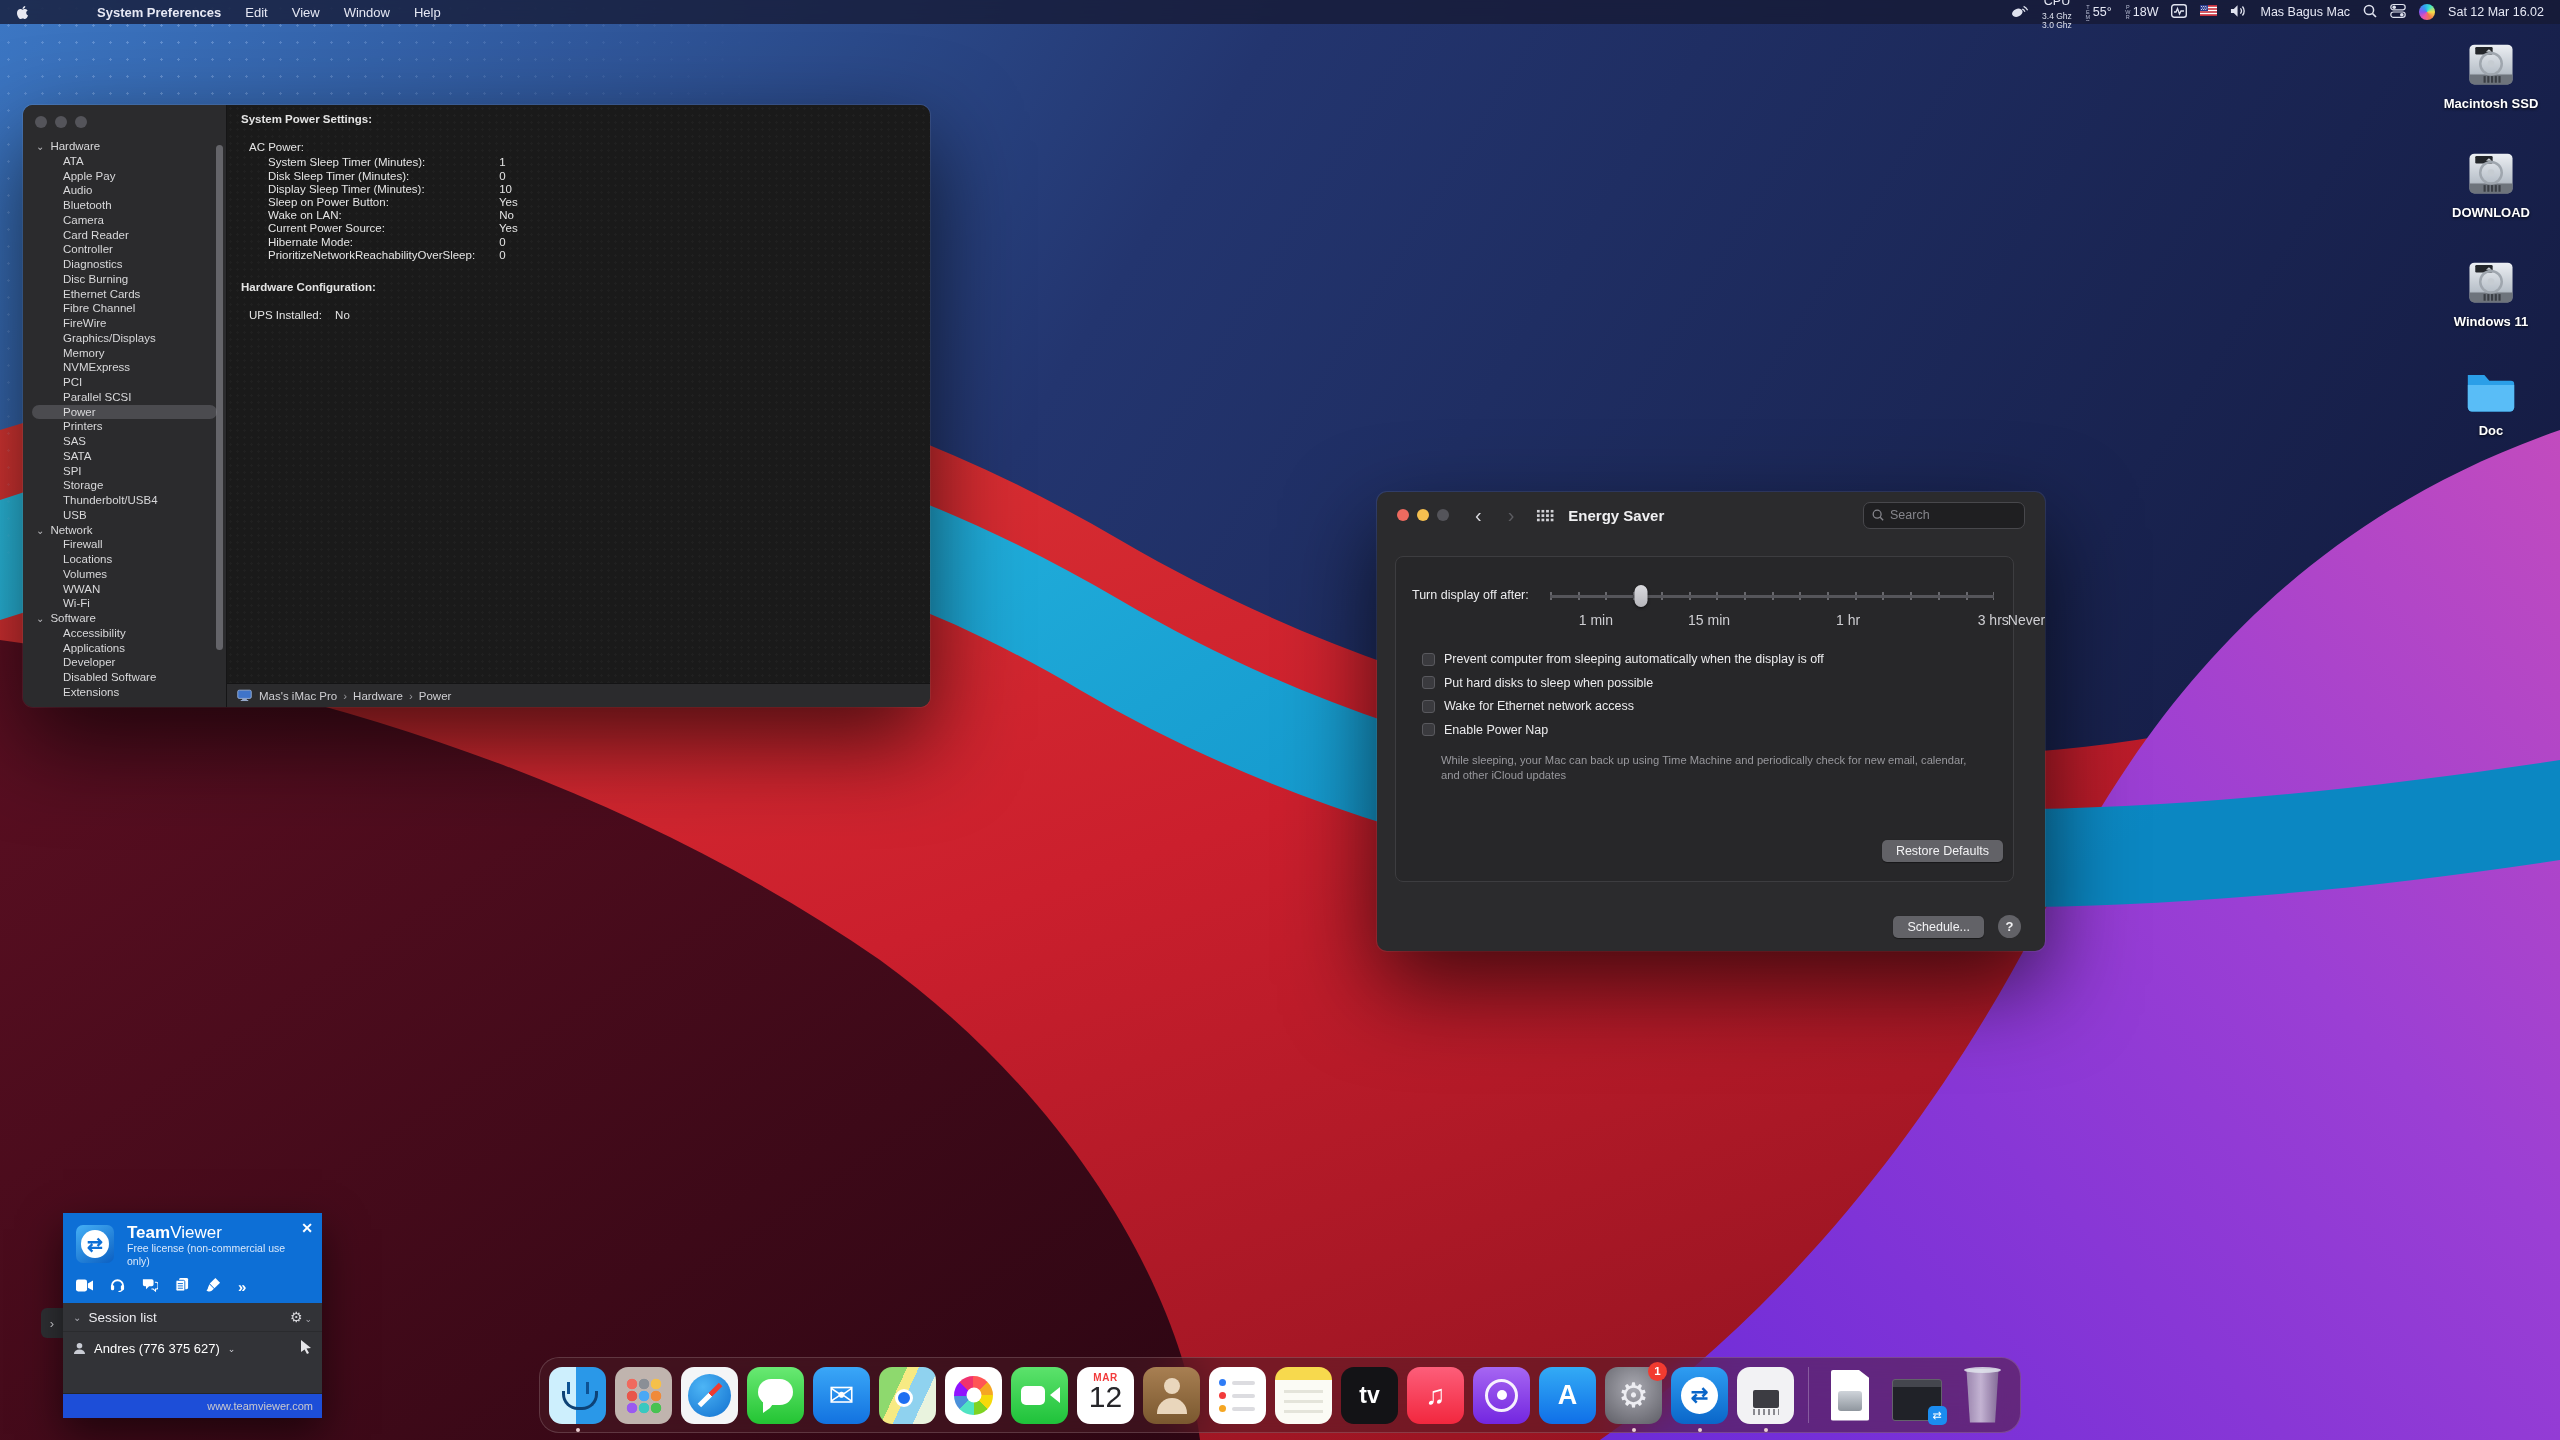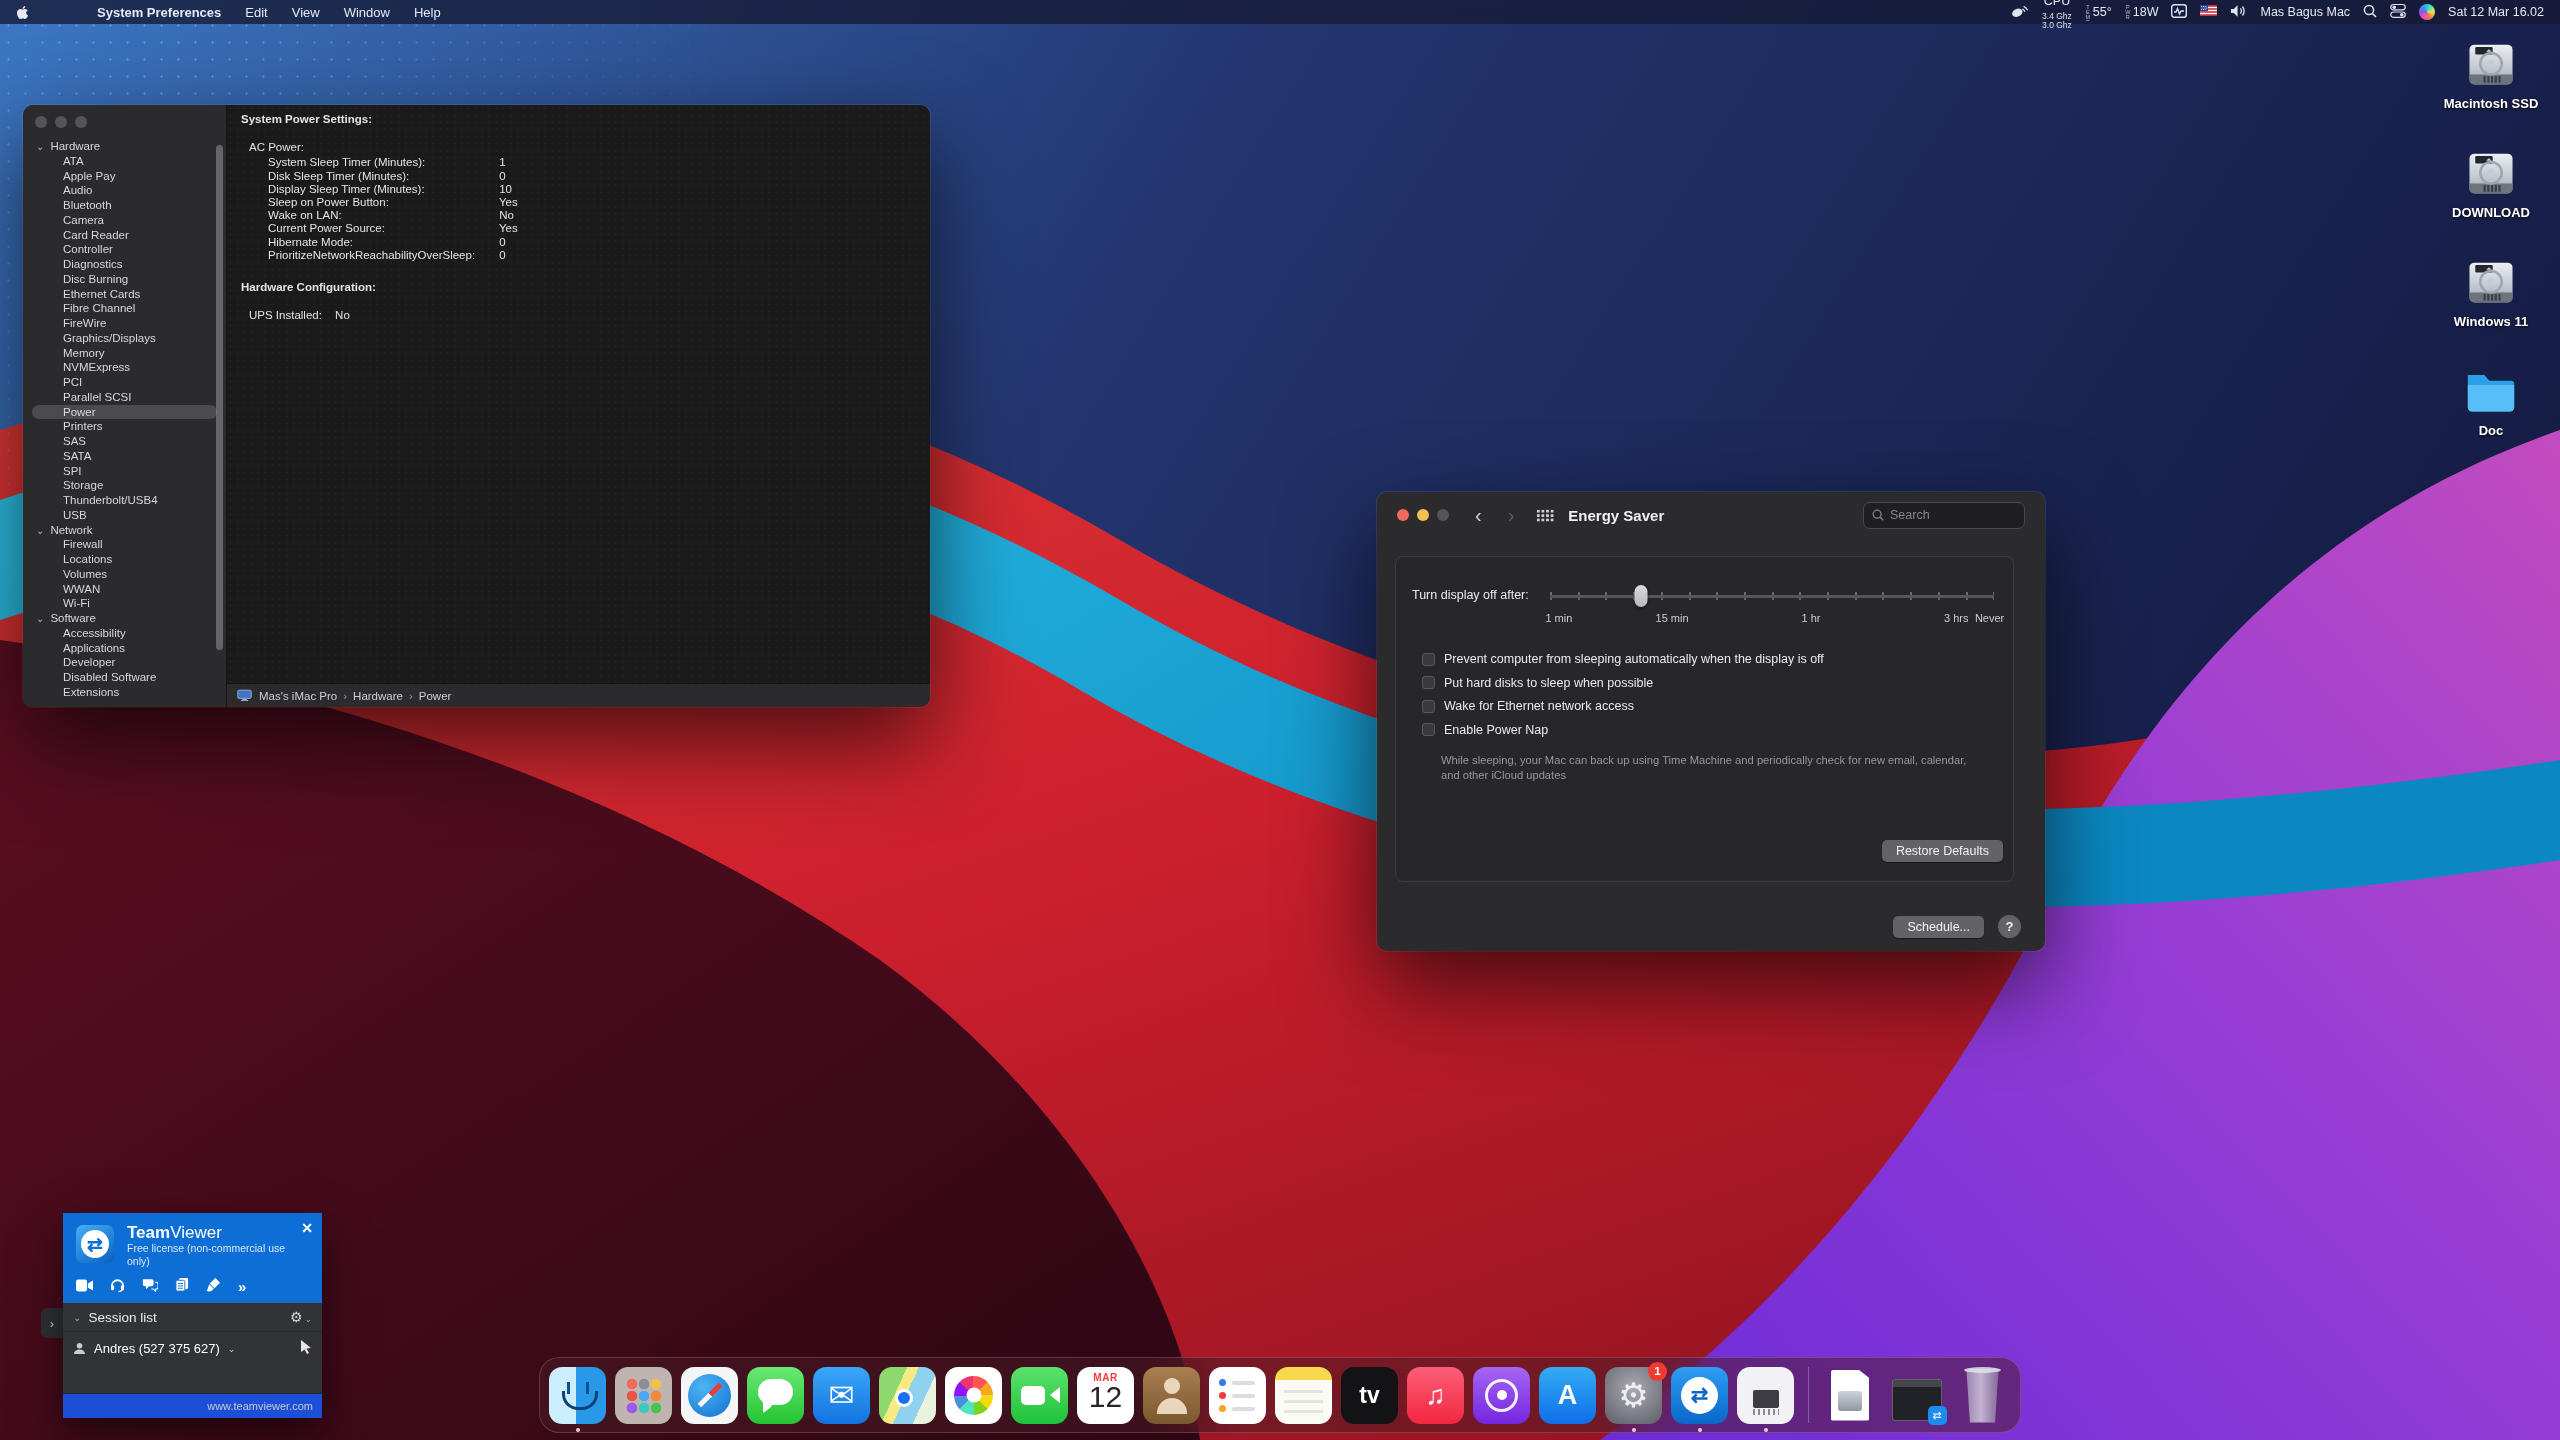--- a/index.html
+++ b/index.html
@@ -102,21 +102,21 @@
   .slider { position:absolute; left:154px; top:27px; width:444px; height:24px; }
   .slider-track { position:absolute; left:0; right:0; top:8px; height:8px;
     background:repeating-linear-gradient(to right,#68686d 0 2px, transparent 2px 27.7px); }
   .slider-track::before { content:""; position:absolute; left:0; right:0; top:2.5px;
     height:3px; background:#55555a; }
   .slider-thumb { position:absolute; top:1px; width:13px; height:22px; border-radius:7px;
     background:linear-gradient(#dadade,#b6b6bb); transform:translateX(-50%);
     box-shadow:0 1px 3px rgba(0,0,0,.6); }
   .slider-ticklabels { position:absolute; left:154px; top:55px; width:444px; height:14px; }
   .slider-ticklabels span { position:absolute; transform:translateX(-50%);
-    font-size:11px; color:#cfcfd3; white-space:nowrap; }
+    font-size:14px; color:#cfcfd3; white-space:nowrap;margin-left:37px; }
   .chk-list { position:absolute; left:26px; top:95px; display:flex;
     flex-direction:column; gap:9.5px; }
   .chk-row { display:flex; align-items:center; gap:9px; }
   .chk-box { width:13px; height:13px; border-radius:3px; background:#3a3a3e;
     border:1px solid #59595e; flex:none; }
   .chk-label { font-size:12.5px; color:#ebebed; }
   .pn-desc { position:absolute; left:45px; top:196px; width:528px;
     font-size:11.2px; line-height:14.5px; color:#98989d; }
   .btn { background:#626267; color:#f2f2f4; border:none; border-radius:5px;
     font-size:12.5px; font-family:"Liberation Sans",sans-serif;
@@ -763,21 +763,21 @@
   <div class="tv-session-row">
     <span class="chev">⌄</span>
     <span>Session list</span>
     <span class="tv-gear">⚙<span class="tv-gear-chev">⌄</span></span>
   </div>
   <div class="tv-user-row">
     <svg width="13" height="13" viewBox="0 0 14 14">
         <circle cx="7" cy="4" r="3" fill="#c9ccd4"></circle>
         <path d="M1 13 a6 5 0 0 1 12 0 z" fill="#c9ccd4"></path>
       </svg>
-    <span>Andres (527 375 627)</span>
+    <span>Andres (776 375 627)</span>
     <span class="tv-user-chev">⌄</span>
     <span class="tv-cursor"><svg width="12" height="14" viewBox="0 0 12 14">
           <path d="M1 0 L11 8 L6.5 8.6 L9 13 L7 14 L4.6 9.6 L1 12 Z" fill="#e6e6ea"></path>
         </svg></span>
   </div>
   <div class="tv-footer">
     <span>www.teamviewer.com</span>
   </div>
 </div>
 

